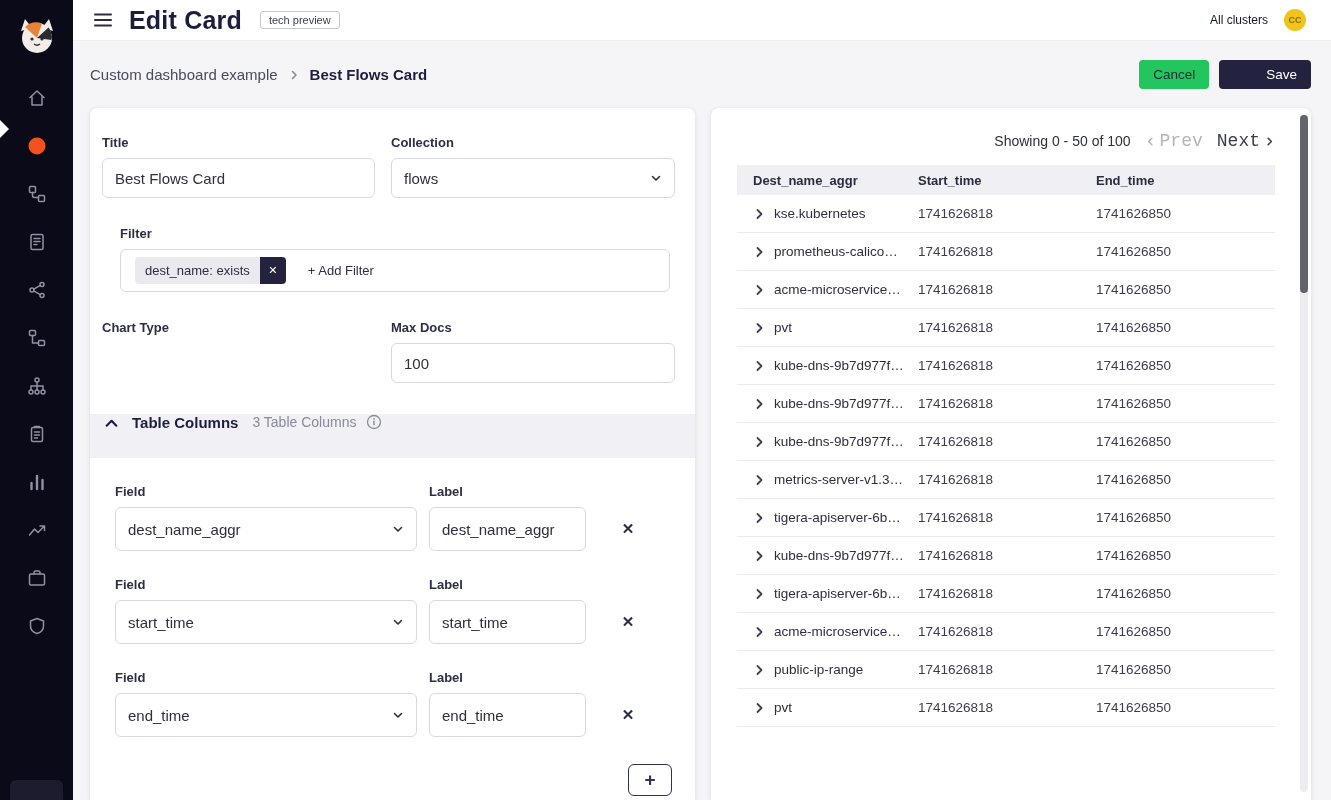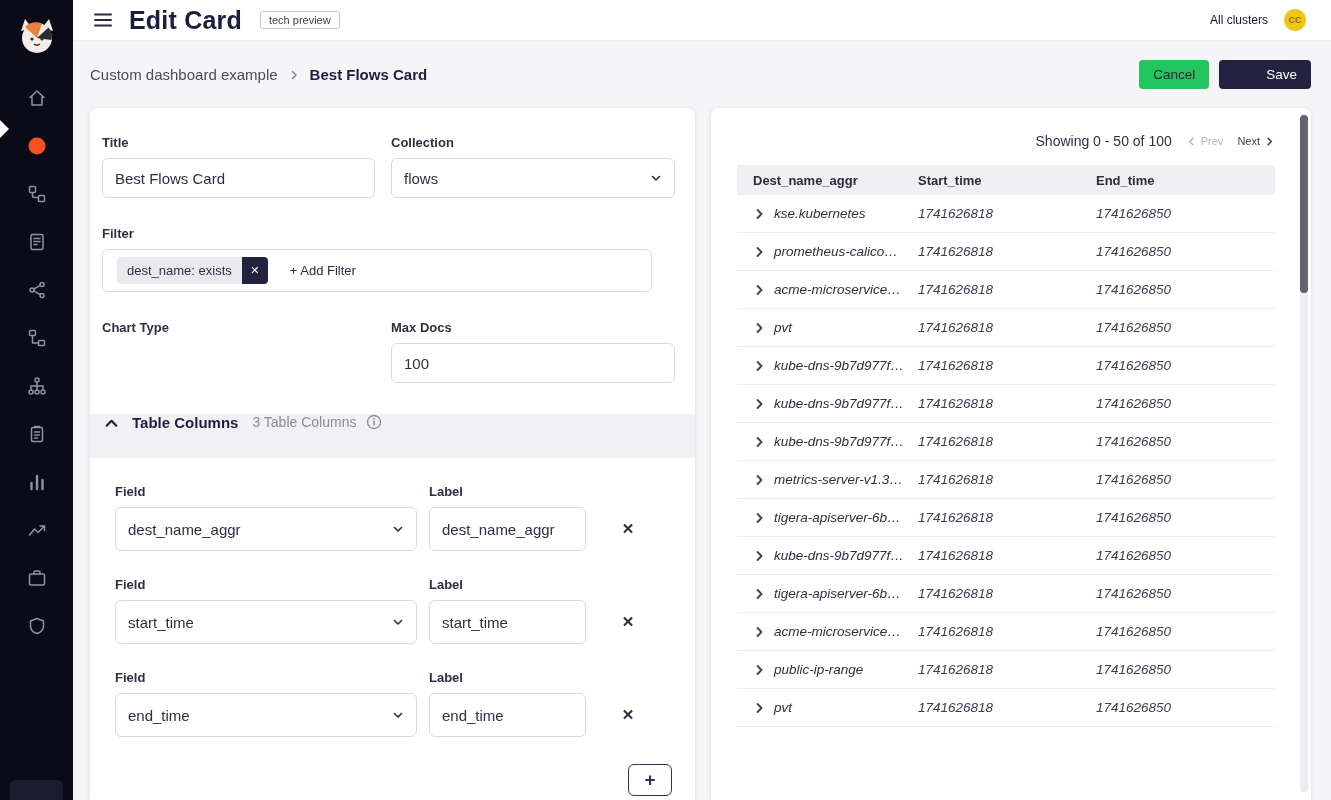--- a/index.html
+++ b/index.html
@@ -77,21 +77,21 @@
   .fcol-r { flex: 1; }
   .tinput {
     width: 100%; height: 40px; border: 1px solid #d8d8e2; border-radius: 6px;
     padding: 0 12px; font-size: 15px; color: #2e2e40; font-family: inherit; background: #fff;
   }
   .select {
     width: 100%; height: 40px; border: 1px solid #d8d8e2; border-radius: 6px;
     padding: 0 12px; font-size: 15px; color: #2e2e40; background: #fff;
     display: flex; align-items: center; justify-content: space-between; cursor: pointer; font-family: inherit;
   }
-  .filter-sec { margin-top: 28px; }
+  .filter-sec { margin-top: 28px; margin-left: 18px; }
   .filter-box {
     width: 550px; height: 43px; border: 1px solid #d8d8e2; border-radius: 6px;
     display: flex; align-items: center; padding: 0 8px;
   }
   .chip { display: flex; align-items: center; margin-left: 6px; cursor: pointer; }
   .chip-text {
     background: #e9e9ee; height: 27px; line-height: 27px; padding: 0 10px;
     font-size: 13px; color: #2e2e44; border-radius: 4px 0 0 4px;
   }
   .chip-x {
@@ -129,33 +129,33 @@
 
   
   .preview {
     position: absolute; left: 638px; top: 0; width: 600px; height: 692px;
     background: #ffffff; border-radius: 8px 8px 0 0;
     box-shadow: 0 1px 5px rgba(30,30,60,.12);
     padding: 22px 36px 0 26px;
   }
   .pagination { display: flex; align-items: center; justify-content: flex-end; gap: 14px; height: 22px; }
   .showing { font-size: 14px; color: #2e2e44; }
-  .pg { background: none; border: none; cursor: pointer; display: flex; align-items: center; gap: 4px; font-family: Liberation Sans, sans-serif; font-size: 11px; }
+  .pg { background: none; border: none; cursor: pointer; display: flex; align-items: center; gap: 4px; font-family: Liberation Mono, monospace; font-size: 18px; }
   .pg-prev { color: #b4b4c0; }
   .pg-next { color: #3c3c50; }
 
   .ptable { margin-top: 13px; }
   .thead {
     display: grid; grid-template-columns: 181px 178px 1fr; align-items: center;
     height: 30px; background: #f0f0f4; font-size: 13px; font-weight: 700; color: #2b2b42;
   }
   .thead .th:first-child { padding-left: 16px; }
   .trow {
     display: grid; grid-template-columns: 181px 178px 1fr; align-items: center;
-    height: 38px; border-bottom: 1px solid #eaeaef; font-size: 13.5px; cursor: pointer; background: #fff; font-style: italic;
+    height: 38px; border-bottom: 1px solid #eaeaef; font-size: 13.5px; cursor: pointer; background: #fff;
   }
   .td-name { display: flex; align-items: center; gap: 9px; padding-left: 16px; color: #2e2e40; overflow: hidden; white-space: nowrap; }
   .td-num { color: #3c3c50; }
 
   .pscroll {
     position: absolute; right: 3px; top: 6px; bottom: 8px; width: 8px;
     background: #ececf1; border-radius: 4px;
   }
   .pscroll-thumb { position: absolute; top: 1px; left: 0; width: 8px; height: 178px; background: #63636e; border-radius: 4px; }
 </style>

